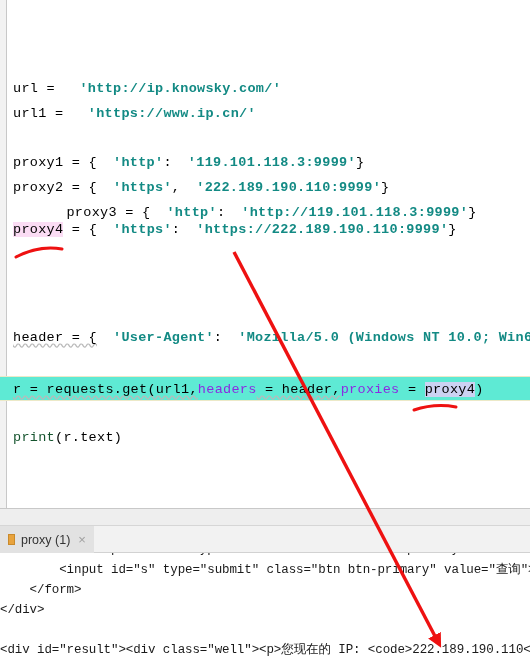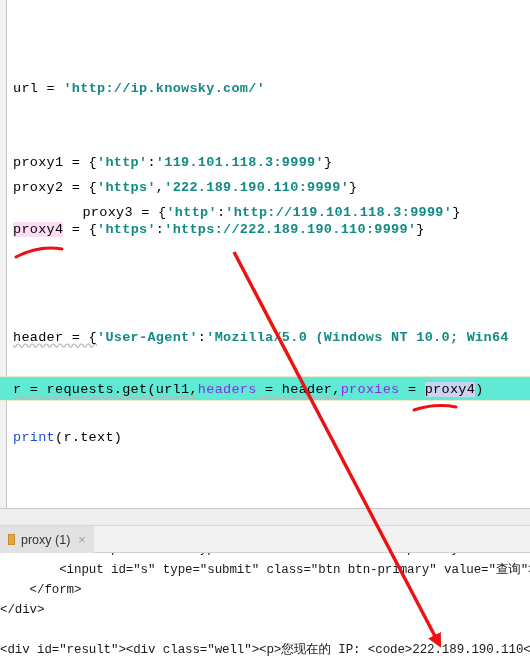--- a/index.html
+++ b/index.html
@@ -55,22 +55,22 @@
     padding-left: 13px;
     box-sizing: border-box;
     letter-spacing: 0.3px;
   }
   .code-line.current {
     background: #5eead4;
     border-top: 1px solid #ece9c8;
     border-bottom: 1px solid #ece9c8;
   }
   .tok-kw      { color: #0b0b8c; font-weight: bold; }
-  .tok-builtin { color: #1d4ed8; }
-  .tok-str     { color: #138a84; font-weight: bold; }
+  .tok-builtin { color: #14532d; }
+  .tok-str     { color: #138a84; font-weight: bold; margin-left: 16px; }
   .tok-param   { color: #8a2be2; }
   .tok-plain   { color: #000000; }
   .hl-pink     { background: #fbdcf4; }
   .hl-blue     { background: #ccd2f2; }
   .squig {
     text-decoration: underline;
     text-decoration-style: wavy;
     text-decoration-color: #b9b9b9;
     text-underline-offset: 2px;
   }
@@ -168,20 +168,21 @@
     pointer-events: none;
   }
 </style>
 </head>
 <body>
 
 <div id="editor-pane">
   <div id="editor-gutter"></div>
   <div id="code-lines">
       <div class="code-line" style="top: 76px;"><span class="tok-plain">url = </span><span class="tok-str">'http://ip.knowsky.com/'</span></div>
+      <div class="code-line" style="top: 101px;"><span class="tok-plain">url1 = </span><span class="tok-str">'https://www.ip.cn/'</span></div>
       <div class="code-line" style="top: 150px;"><span class="tok-plain">proxy1 = {</span><span class="tok-str">'http'</span><span class="tok-plain">:</span><span class="tok-str">'119.101.118.3:9999'</span><span class="tok-plain">}</span></div>
       <div class="code-line" style="top: 175px;"><span class="tok-plain">proxy2 = {</span><span class="tok-str">'https'</span><span class="tok-plain">,</span><span class="tok-str">'222.189.190.110:9999'</span><span class="tok-plain">}</span></div>
       <div class="code-line" style="top: 200px; text-align: center;"><span class="tok-plain">proxy3 = {</span><span class="tok-str">'http'</span><span class="tok-plain">:</span><span class="tok-str">'http://119.101.118.3:9999'</span><span class="tok-plain">}</span></div>
       <div class="code-line" style="top: 217px;"><span class="tok-plain hl-pink">proxy4</span><span class="tok-plain"> = {</span><span class="tok-str">'https'</span><span class="tok-plain">:</span><span class="tok-str">'https://222.189.190.110:9999'</span><span class="tok-plain">}</span></div>
       <div class="code-line" style="top: 325px;"><span class="tok-plain squig">header = {</span><span class="tok-str">'User-Agent'</span><span class="tok-plain">:</span><span class="tok-str">'Mozilla/5.0 (Windows NT 10.0; Win64</span></div>
       <div class="code-line current" style="top: 376px;"><span class="tok-plain squig">r = requests.get(url1,</span><span class="tok-param">headers</span><span class="tok-plain squig"> = header,</span><span class="tok-param">proxies</span><span class="tok-plain"> = </span><span class="tok-plain hl-blue">proxy4</span><span class="tok-plain">)</span></div>
       <div class="code-line" style="top: 425px;"><span class="tok-builtin">print</span><span class="tok-plain">(r.text)</span></div>
     </div>
 </div>
 

